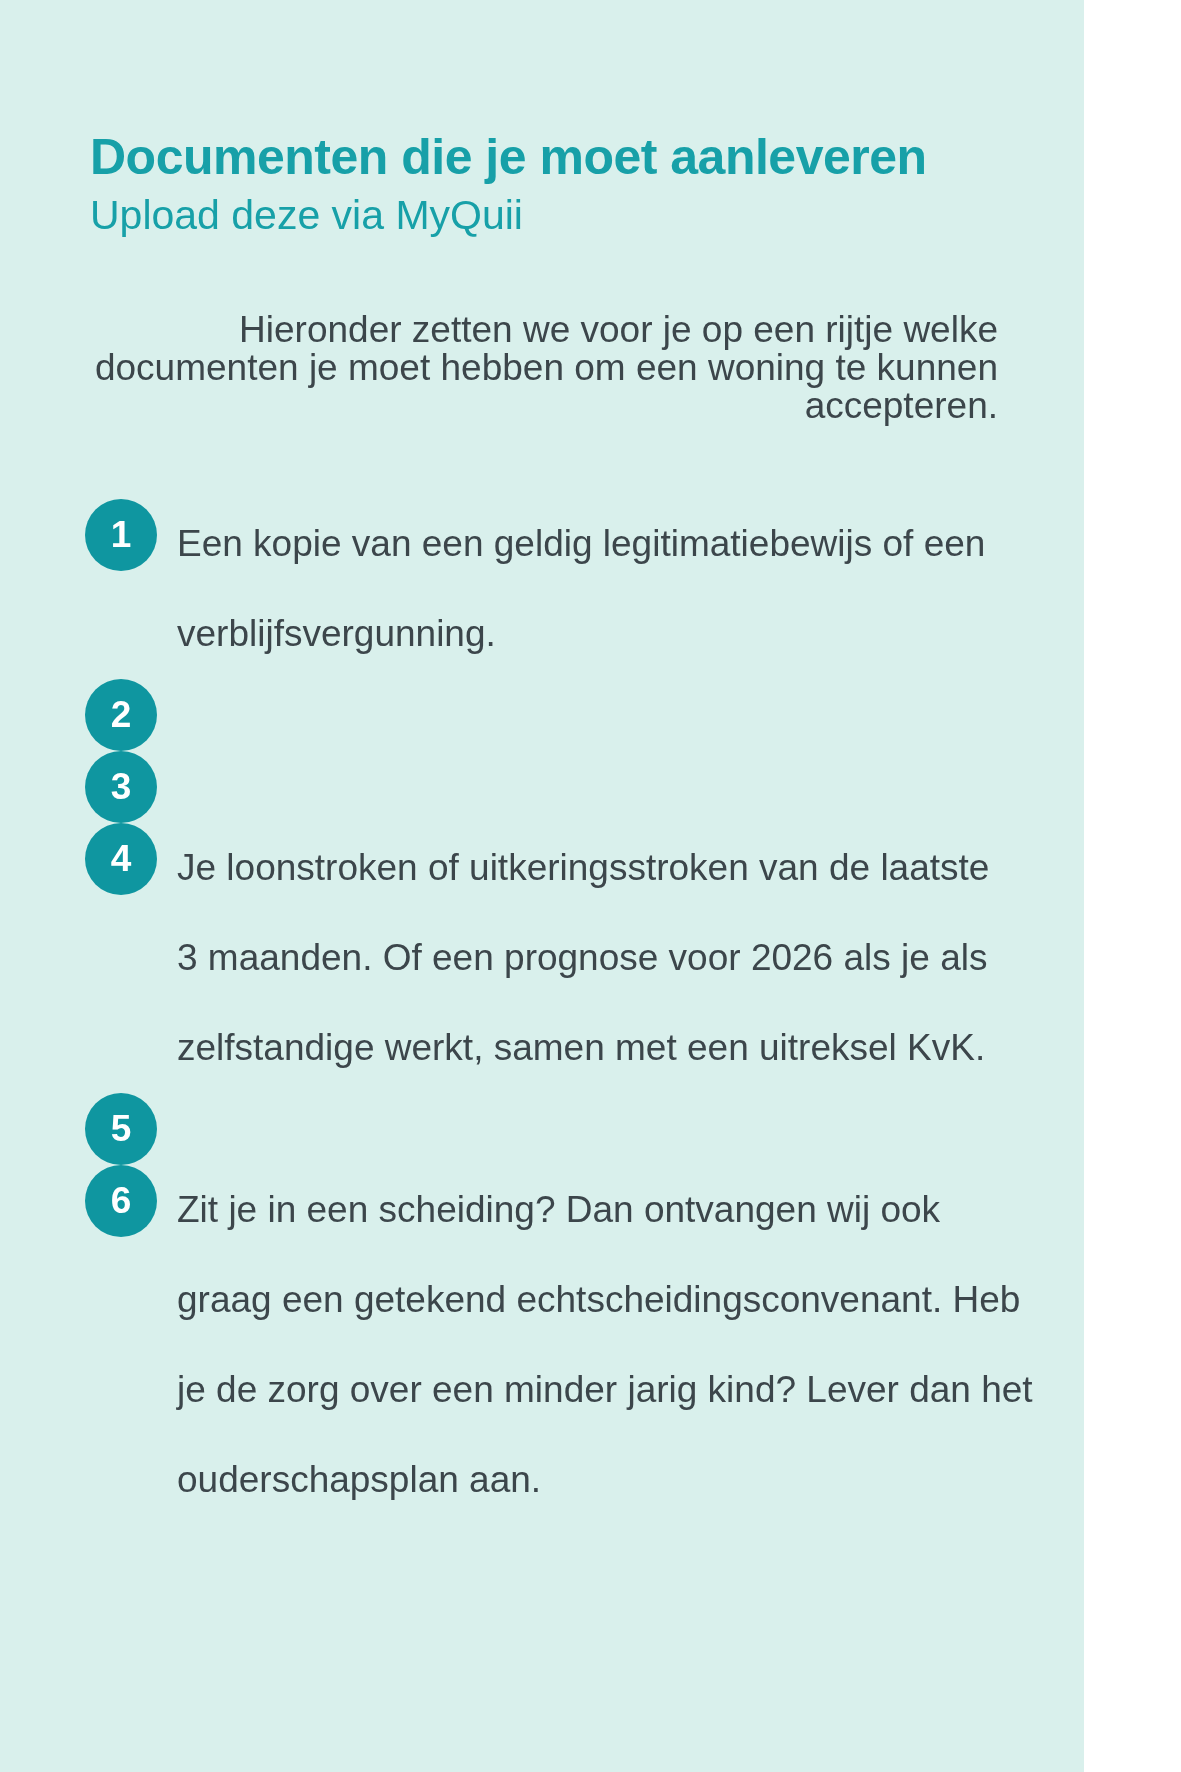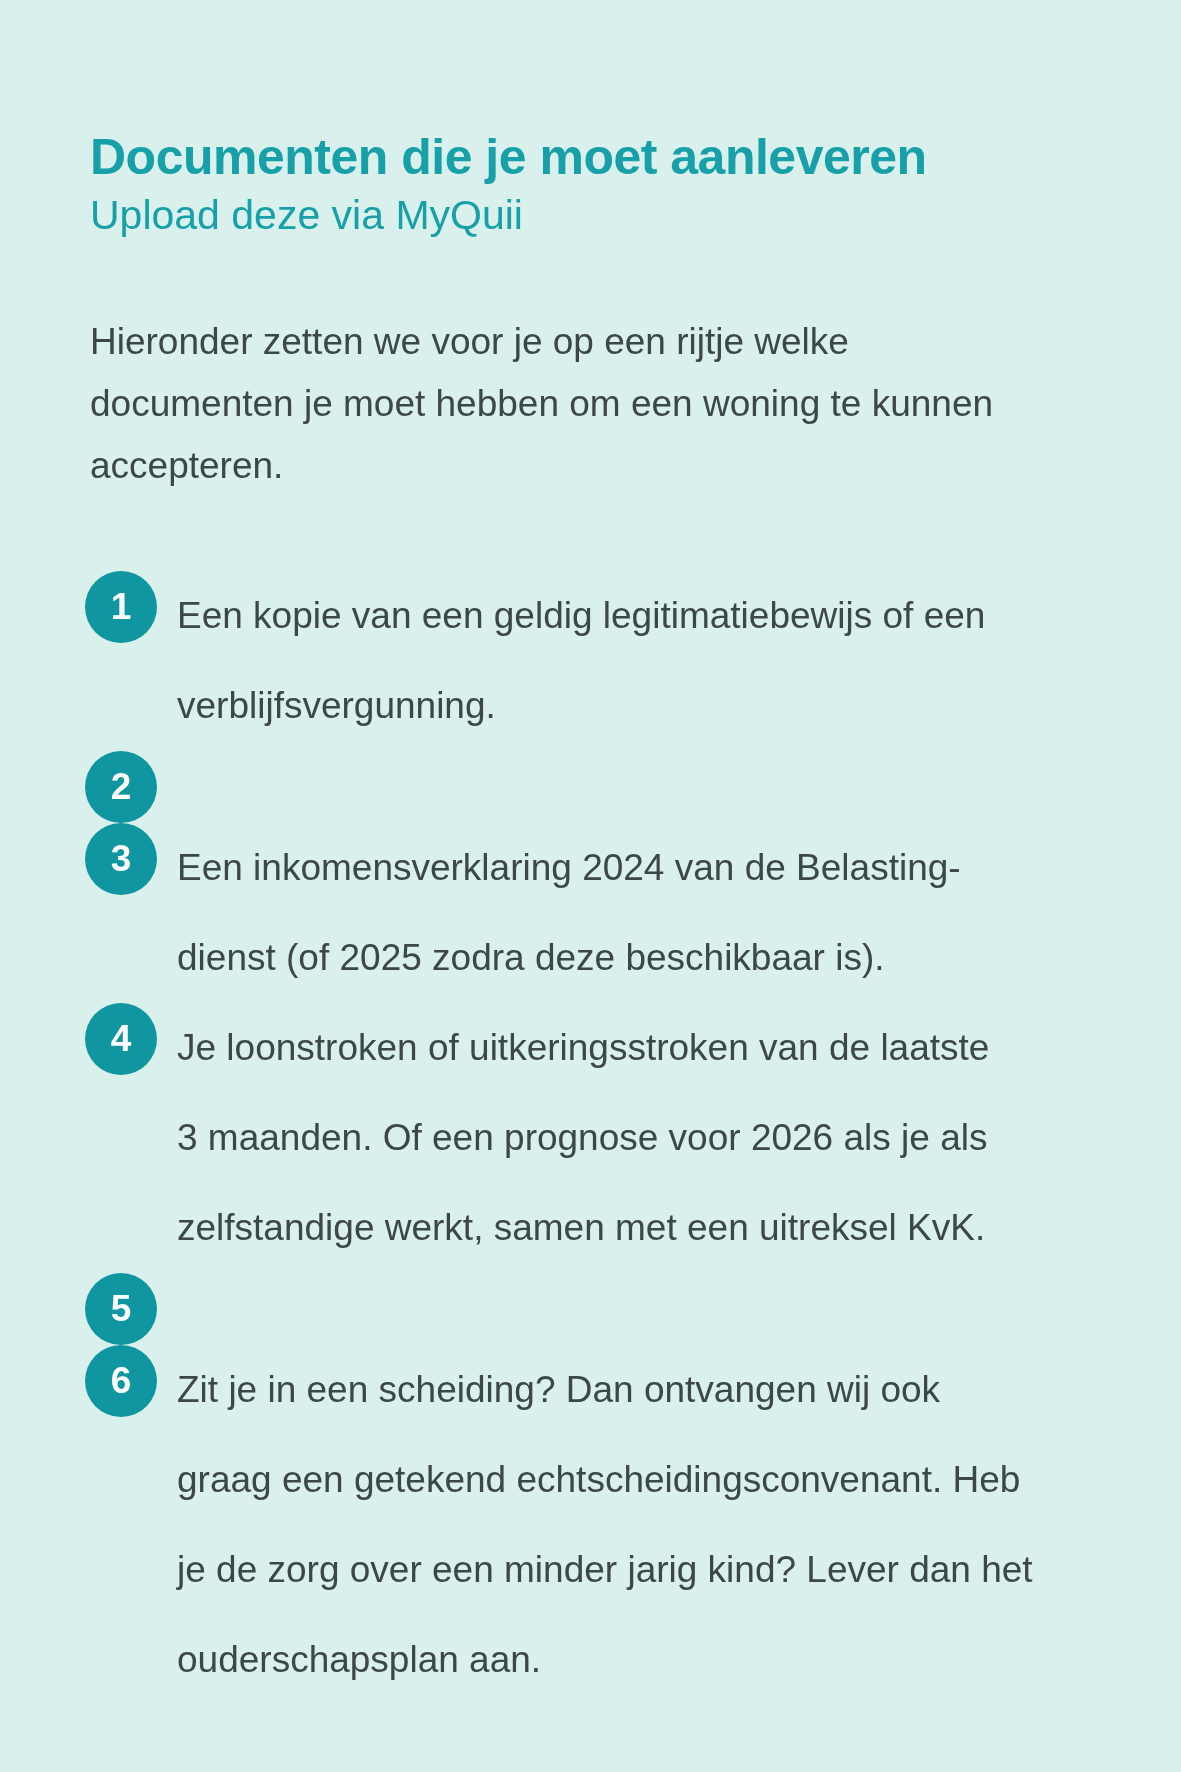--- a/index.html
+++ b/index.html
@@ -1,21 +1,21 @@
 <!DOCTYPE html>
 <html><head>
 <meta charset="utf-8">
 <style>
   html, body {
     margin: 0;
     padding: 0;
   }
   .page {
     position: relative;
-    width: 1181px;
+    width: 1084px;
     height: 1772px;
     background: #d9f0ec;
     font-family: "Liberation Sans", sans-serif;
     color: #3c464b;
     overflow: hidden;
   }
   .header {
     padding: 128px 86px 0 90px;
   }
   .title {
@@ -29,22 +29,23 @@
   .subtitle {
     margin: 6px 0 8px 0;
     font-size: 41px;
     line-height: 46px;
     font-weight: 400;
     color: #17a0a8;
   }
   .intro {
     margin: 73px 86px 0 90px;
     font-size: 37px;
-    line-height: 62px;
+    line-height: 38px;
     white-space: pre-line;
+    text-align: right;
   }
   .doc-list {
     list-style: none;
     margin: 74px 40px 0 85px;
     padding: 0;
   }
   .doc-item {
     display: flex;
     align-items: flex-start;
   }
@@ -85,22 +86,20 @@
     <li class="doc-item">
       <span class="badge">1</span>
       <span class="item-text">Een kopie van een geldig legitimatiebewijs of een
 verblijfsvergunning.</span>
     </li>
     <li class="doc-item">
       <span class="badge">2</span>
     </li>
     <li class="doc-item">
       <span class="badge">3</span>
-      <span class="item-text">Een inkomensverklaring 2024 van de Belasting-
-dienst (of 2025 zodra deze beschikbaar is).</span>
     </li>
     <li class="doc-item">
       <span class="badge">4</span>
       <span class="item-text">Je loonstroken of uitkeringsstroken van de laatste
 3 maanden. Of een prognose voor 2026 als je als
 zelfstandige werkt, samen met een uitreksel KvK.</span>
     </li>
     <li class="doc-item">
       <span class="badge">5</span>
     </li>

